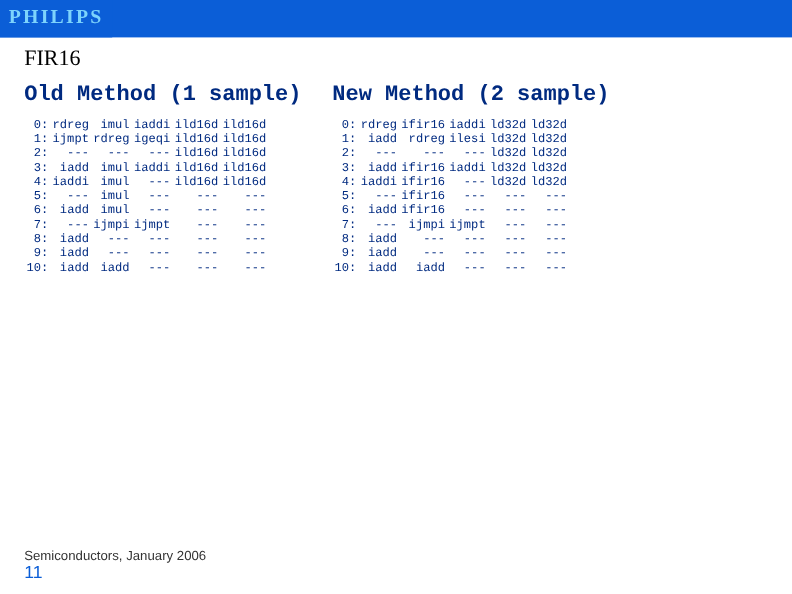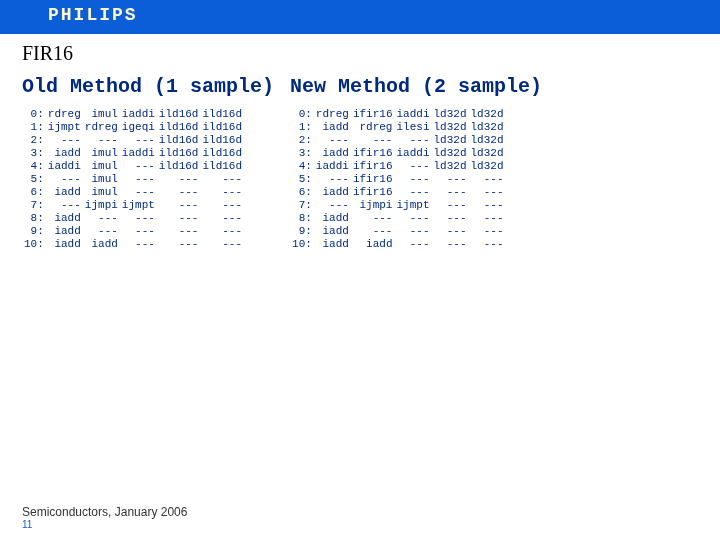--- a/index.html
+++ b/index.html
@@ -17,44 +17,43 @@
     height: 34px;
     background: #0b5ed7;
   }
   .brand {
     display: inline-block;
     height: 24px;
     padding: 5px 8px 5px 8px;
     background: #0b5ed7;
   }
   .brand-text {
-    font-family: Liberation Mono, monospace;
+    font-family: Liberation Serif, serif;
     font-weight: 900;
     letter-spacing: 2px;
-    color: #fef9c3;
+    color: #7dd3fc;
     font-size: 18px;
-    margin-left: 40px;
   }
   .content {
     padding: 6px 22px 0 22px;
   }
   .title {
     font-size: 30px;
     font-weight: 400;
     margin: 0;
   }
   .subtitle {
     font-size: 20px;
     font-weight: 400;
     margin: 2px 0 10px 0;
     font-family: Liberation Serif, serif;
   }
   .cols {
     display: flex;
-    gap: 16px;
+    gap: 28px;
     align-items: flex-start;
   }
   .colhead {
     font-family: "Courier New", Courier, monospace;
     font-size: 20px;
     font-weight: bold;
     color: #002a80;
     margin: 0 0 10px 0;
     white-space: nowrap;
   }
@@ -80,21 +79,21 @@
     left: 22px;
     right: 22px;
     font-size: 12px;
     color: #333;
     display: flex;
     justify-content: space-between;
     flex-direction: column;
   }
   .pagenum {
     color: #0b5ed7;
-    font-size: 10px;
+    font-size: 16px;
   }
 </style>
 </head>
 <body>
 
 <div class="topbar">
   <span class="brand">
     <span class="brand-text">PHILIPS</span>
   </span>
 </div>

